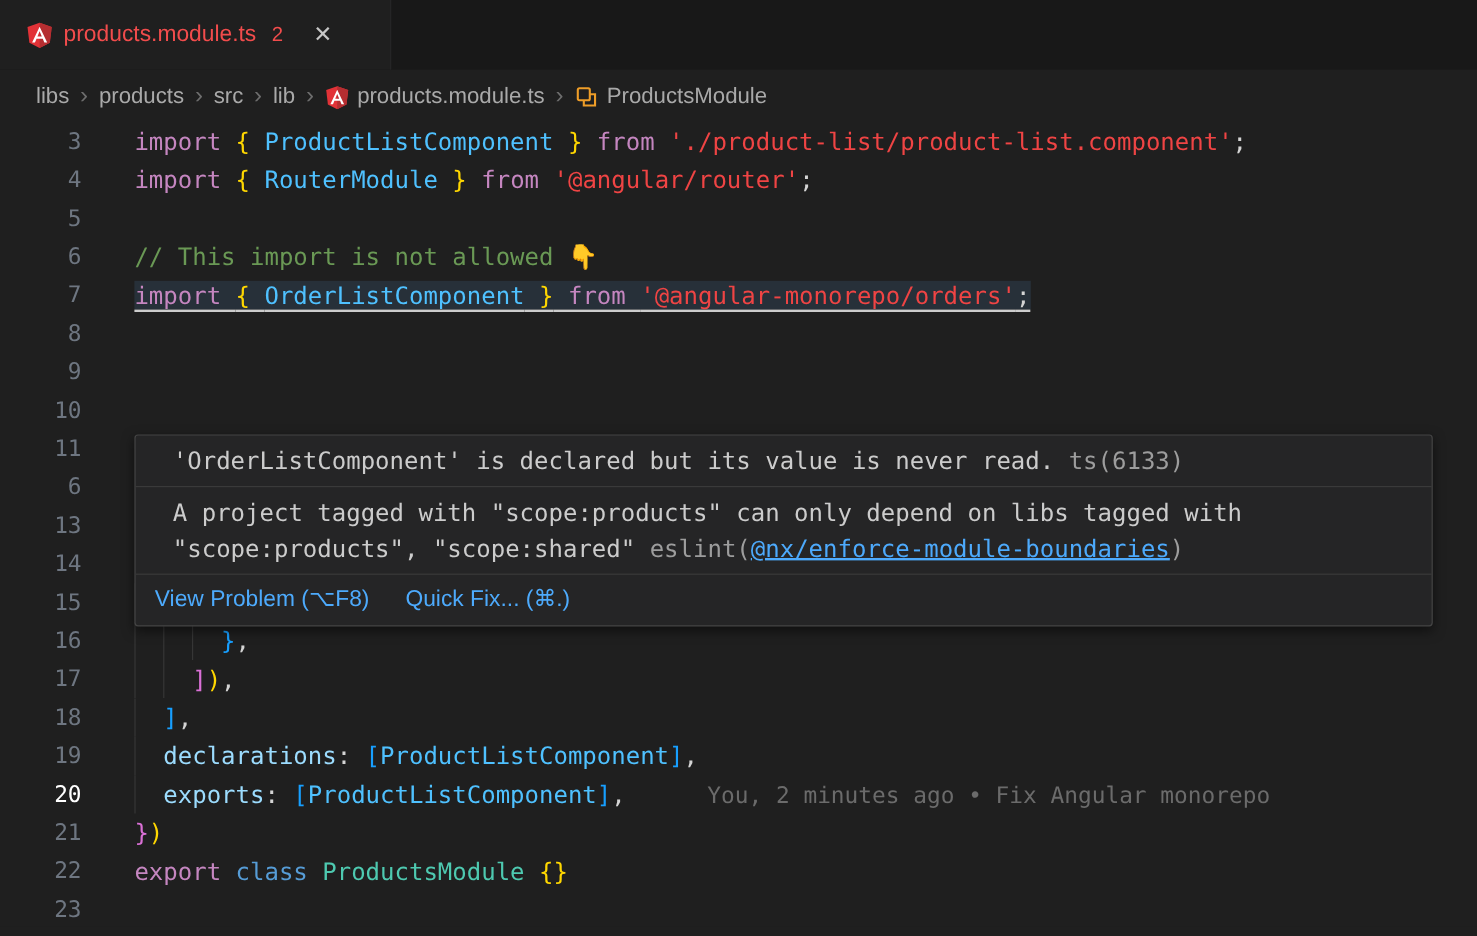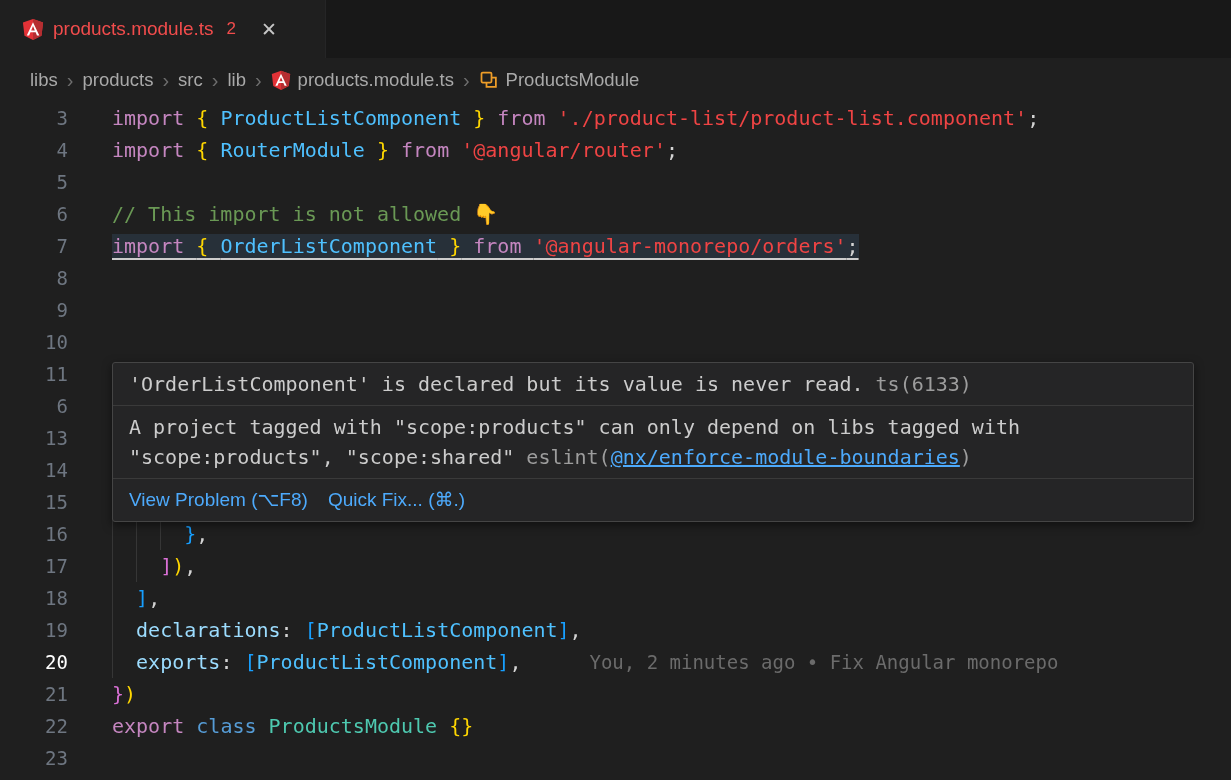--- a/index.html
+++ b/index.html
@@ -14,21 +14,21 @@
   .tab-label { color:#f14c4c; font-size:19px; }
   .tab-badge { color:#f14c4c; font-size:17px; margin-left:4px; }
   .tab-close { color:#c6c6c6; font-size:19px; margin-left:16px; }
   .icon-svg { width:22px; height:22px; display:inline-flex; }
   .icon-svg.sm { width:20px; height:20px; }
   .icon-svg svg { width:100%; height:100%; }
 
   
   .breadcrumb { height:44px; display:flex; align-items:center; padding-left:30px;
                 font-size:18.5px; color:#a9a9a9; }
-  .crumb { display:flex; align-items:center; gap:7px; cursor:pointer; white-space:nowrap; }
+  .crumb { display:flex; align-items:flex-end; gap:7px; cursor:pointer; white-space:nowrap; }
   .crumb-sep { color:#6e6e6e; font-size:20px; padding:0 9px; }
 
   
   .editor { position:relative; font-family:"DejaVu Sans Mono","Liberation Mono",monospace; font-size:20px; }
   .line { display:flex; height:32px; line-height:32px; white-space:pre; }
   .gutter { flex:0 0 68px; width:68px; text-align:right; color:#6e7681; font-size:19px; cursor:pointer; }
   .line.active .gutter { color:#ffffff; }
   .content { margin-left:44px; white-space:pre; }
   .ig { display:inline-block; width:2ch; box-shadow:inset 1px 0 0 #363636; vertical-align:top; height:32px; }
 
@@ -50,28 +50,28 @@
                text-decoration-color:#f14c4c; text-decoration-thickness:1px;
                text-underline-offset:5px;text-decoration:underline; }
 
   .blame { color:#6b6b6b; margin-left:68px; font-size:19px; }
 
   
   .hover { position:absolute; left:112px; top:260px; width:1082px; z-index:5;
            background:#252526; border:1px solid #454545; border-radius:3px;
            box-shadow:0 3px 10px rgba(0,0,0,0.5); font-size:20px;
            font-family:"DejaVu Sans Mono","Liberation Mono",monospace; }
-  .hover-section { padding:6px 16px; border-bottom:1px solid #3a3a3a; line-height:30px; }
+  .hover-section { padding:6px 31px; border-bottom:1px solid #3a3a3a; line-height:30px; }
   .hover-inner { display:block; max-width:1000px; white-space:pre-wrap; }
   .hp-t   { color:#cccccc; }
   .hp-dim { color:#9d9d9d; }
   .hp-link{ color:#4daafc; text-decoration:underline; cursor:pointer; }
   .hp-kw  { color:#4EC9B0; }
   .hp-str { color:#CE9178; }
-  .hover-actions { display:flex; gap:20px; padding:8px 16px 9px 16px;
+  .hover-actions { display:flex; gap:30px; padding:8px 16px 9px 16px;
                    font-family:"Liberation Sans",sans-serif; font-size:19px; line-height:25px; }
   .hover-action { color:#4daafc; cursor:pointer; white-space:nowrap; }
 </style>
 </head>
 <body>
 
 <div id="window">
 
   <div class="tabbar">
     <div class="tab">

